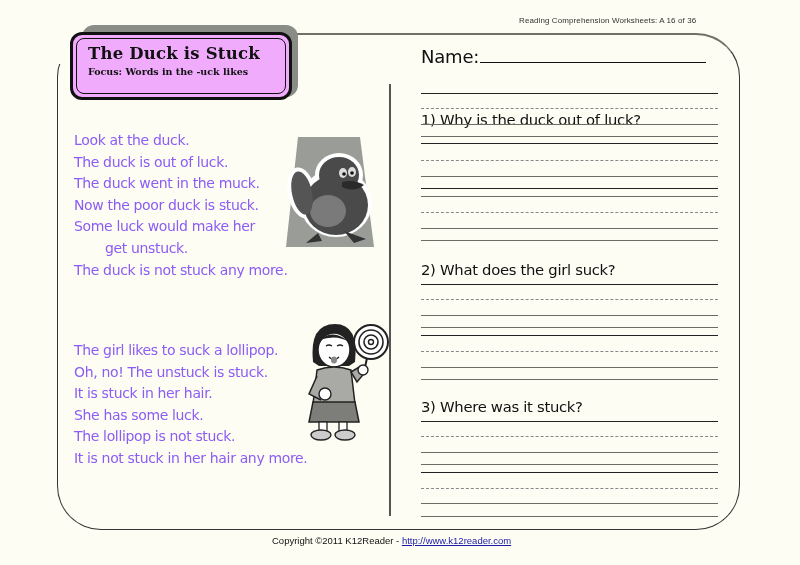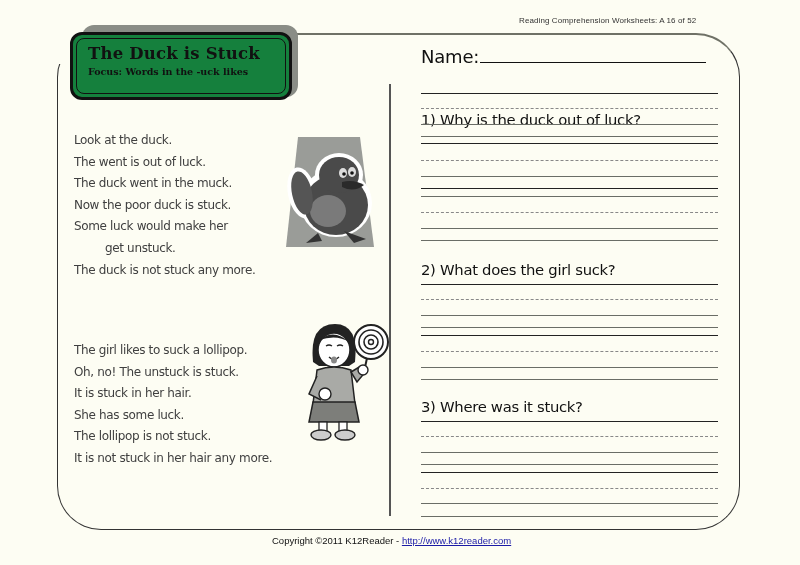--- a/index.html
+++ b/index.html
@@ -22,38 +22,38 @@
   }
   .frame-top-left-mask {
     position:absolute; left:50px; top:24px; width:40px; height:40px; background:#fdfdf3;
   }
   .title-shadow {
     position:absolute; left:82px; top:25px; width:216px; height:72px;
     background:#8a8d86; border-radius:12px;
   }
   .title-box {
     position:absolute; left:70px; top:32px; width:222px; height:68px;
-    background:#15803d; border:3px solid #111; border-radius:12px; box-sizing:border-box;
+    background:#f0abfc; border:3px solid #111; border-radius:12px; box-sizing:border-box;
   }
   .title-box-inner {
     position:absolute; left:3px; top:3px; right:3px; bottom:3px;
     border:1px solid #111; border-radius:8px;
   }
   .title {
     position:absolute; left:15px; top:9px;
     font-family:"DejaVu Serif", serif; font-weight:bold; font-size:16.5px; letter-spacing:0.2px;
     white-space:nowrap;
   }
   .subtitle {
     position:absolute; left:15px; top:31px;
     font-family:"DejaVu Serif", serif; font-weight:bold; font-size:9.5px;
     white-space:nowrap;
   }
   .story {
-    position:absolute; left:74px; font-size:12px; line-height:21.6px; color:#404040;
+    position:absolute; left:74px; font-size:14px; line-height:21.6px; color:#8b5cf6;
     font-family:"DejaVu Sans", sans-serif; letter-spacing:-0.35px;
   }
   .story div { white-space:nowrap; }
   .story .indent { padding-left:31px; }
   .divider {
     position:absolute; left:389px; top:84px; width:2px; height:432px; background:#555;
   }
   .name-line {
     position:absolute; left:421px; top:44px; font-size:18px; white-space:nowrap; letter-spacing:-0.2px;
   }
@@ -72,35 +72,35 @@
   .footer {
     position:absolute; top:535px; left:272px; font-family:"Liberation Sans", sans-serif; font-size:9.5px; white-space:nowrap; color:#111;
   }
   .footer a { color:#1a1aa6; text-decoration:underline; }
 </style>
 </head>
 <body>
 
 <div>
 
-  <div class="header-meta">Reading Comprehension Worksheets: A 16 of 52</div>
+  <div class="header-meta">Reading Comprehension Worksheets: A 16 of 36</div>
 
   <div class="frame"></div>
   <div class="frame-top-left-mask"></div>
 
   <div class="title-shadow"></div>
   <div class="title-box">
     <div class="title-box-inner"></div>
     <div class="title">The Duck is Stuck</div>
     <div class="subtitle">Focus: Words in the -uck likes</div>
   </div>
 
   <div class="story" style="top:130px;">
     <div>Look at the duck.</div>
-    <div>The went is out of luck.</div>
+    <div>The duck is out of luck.</div>
     <div>The duck went in the muck.</div>
     <div>Now the poor duck is stuck.</div>
     <div>Some luck would make her</div>
     <div class="indent">get unstuck.</div>
     <div>The duck is not stuck any more.</div>
   </div>
 
   <svg class="duck-img" width="100" height="114" viewBox="0 0 100 114">
     <polygon points="14,2 76,2 90,112 2,112" fill="#9a9c98"></polygon>
     <ellipse cx="52" cy="68" rx="36" ry="34" fill="#fff"></ellipse>

